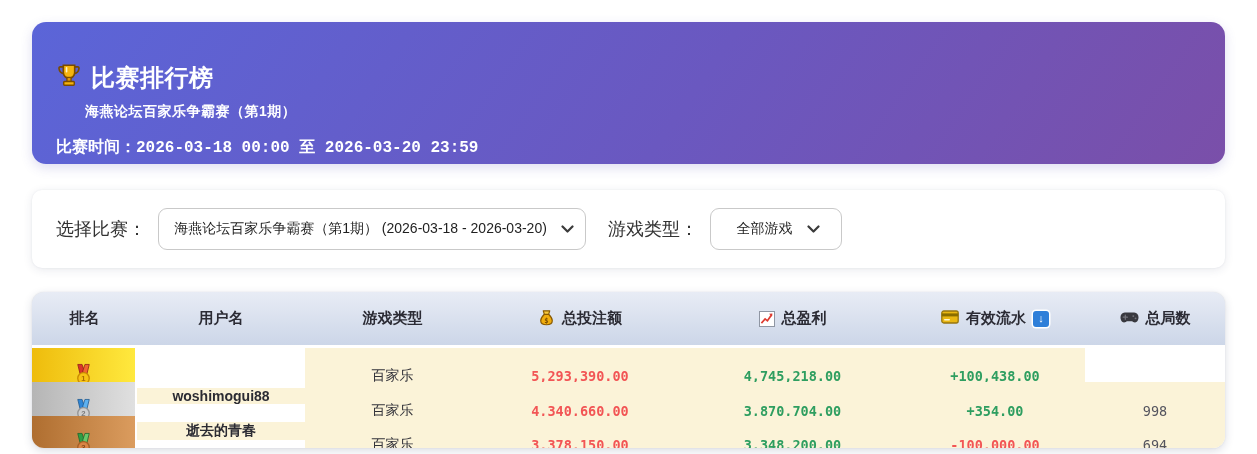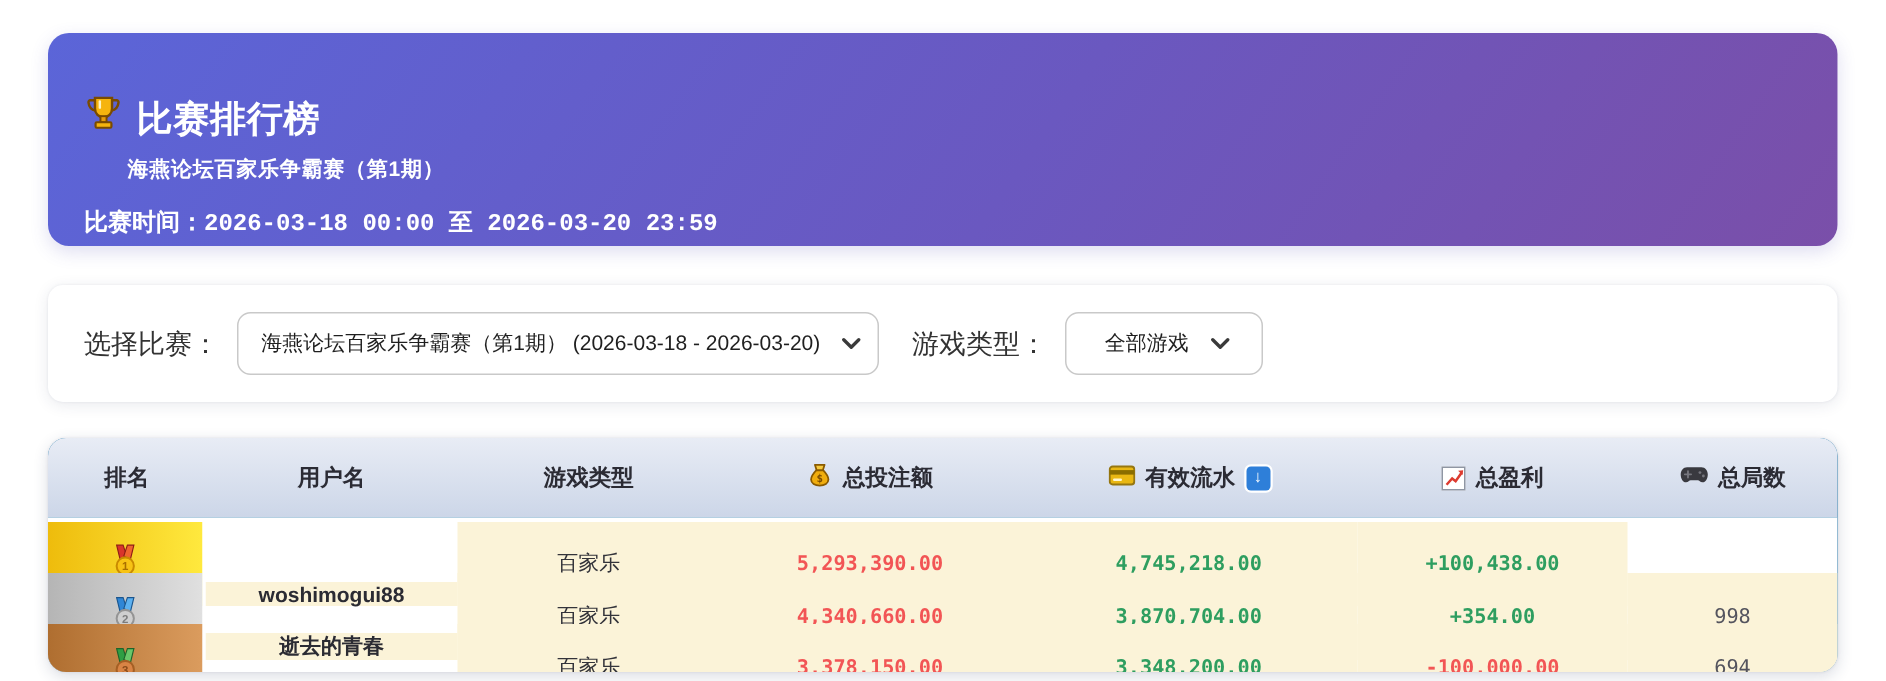--- a/index.html
+++ b/index.html
@@ -32,21 +32,21 @@
     display:flex; align-items:center; justify-content:center; gap:14px;
     padding:0 16px 0 20px; font-size:14px; color:#1f1f1f; cursor:pointer; white-space:nowrap;
   }
   .select-competition { width:428px; margin-left:12px; }
   .select-game { width:132px; margin-left:12px; }
   .gap-label { margin-left:22px; }
   .chev { flex:0 0 auto; display:block; }
 
   
   .tablecard {
-    margin-top:24px; border-radius:12px; background:#0369a1; overflow:hidden;
+    margin-top:24px; border-radius:12px; background:#e5e5e5; overflow:hidden;
     box-shadow:0 3px 10px rgba(40,50,90,.16), 0 0 2px rgba(40,50,90,.10);
   }
   .grid7 { display:grid; grid-template-columns:105px 168px 175px 200px 225px 180px 140px; }
   .thead { height:53px; align-items:center;
     background:linear-gradient(180deg,#e8ecf5 0%, #ccd6e8 100%); }
   .th { display:flex; align-items:center; justify-content:center; gap:7px;
         font-size:15px; font-weight:bold; color:#2b2b34; }
   .rows { display:flex; flex-direction:column; gap:2px; padding-top:3px; background:#fff; }
   .trow { height:32px; align-items:stretch; }
   .td { display:flex; align-items:center; justify-content:center; background:#fbf3d8; }
@@ -128,38 +128,38 @@
         <span>
           <svg width="17" height="17" viewBox="0 0 20 20">
             <path d="M7.2 6.5C4.6 9.2 3.2 11.8 3.2 13.8c0 2.9 3 4.7 6.8 4.7s6.8-1.8 6.8-4.7c0-2-1.4-4.6-4-7.3z" fill="#f0ad0e" stroke="#8a5a00" stroke-width="1.4"></path>
             <path d="M7.5 6.3 6.2 2.2h7.6l-1.3 4.1z" fill="#f7ca3e" stroke="#8a5a00" stroke-width="1.4" stroke-linejoin="round"></path>
             <text x="10" y="16" text-anchor="middle" font-size="8.5" font-weight="bold" fill="#7a4b00" font-family="'DejaVu Sans Mono', monospace">$</text>
           </svg>
         </span>
         <span>总投注额</span>
       </div>
       <div class="th">
+        <span class="chart-frame">
+          <svg width="13" height="13" viewBox="0 0 14 14">
+            <polyline points="1.5,12 5.5,7.5 8,9.5 12.5,3" fill="none" stroke="#dd3b30" stroke-width="1.8"></polyline>
+            <polygon points="9.8,2 13.4,1.6 12.9,5.2" fill="#dd3b30"></polygon>
+          </svg>
+        </span>
+        <span>总盈利</span>
+      </div>
+      <div class="th">
         <span>
           <svg width="18" height="14" viewBox="0 0 18 14">
             <rect x="0.8" y="1" width="16.4" height="12" rx="2" fill="#e9b713" stroke="#967610" stroke-width="1.3"></rect>
             <rect x="0.8" y="3.4" width="16.4" height="3" fill="#8a6d00"></rect>
             <rect x="3" y="9" width="6" height="1.6" rx="0.8" fill="#fff6cf"></rect>
           </svg>
         </span>
         <span>有效流水</span>
         <span class="sort-badge">↓</span>
-      </div>
-      <div class="th">
-        <span class="chart-frame">
-          <svg width="13" height="13" viewBox="0 0 14 14">
-            <polyline points="1.5,12 5.5,7.5 8,9.5 12.5,3" fill="none" stroke="#dd3b30" stroke-width="1.8"></polyline>
-            <polygon points="9.8,2 13.4,1.6 12.9,5.2" fill="#dd3b30"></polygon>
-          </svg>
-        </span>
-        <span>总盈利</span>
       </div>
       <div class="th">
         <span>
           <svg width="19" height="13" viewBox="0 0 20 13">
             <path d="M5 1.2h10c2.8 0 4.5 2.3 4.5 5.1 0 2.9-1.5 5.5-3.7 5.5-1.7 0-2.2-1.4-3.3-1.4H7.5c-1.1 0-1.6 1.4-3.3 1.4C2 11.8.5 9.2.5 6.3.5 3.5 2.2 1.2 5 1.2z" fill="#39393f"></path>
             <path d="M5.6 4v4.4M3.4 6.2h4.4" stroke="#75757d" stroke-width="1.3" stroke-linecap="round"></path>
             <circle cx="14" cy="5" r="1" fill="#75757d"></circle>
               <circle cx="16.4" cy="7.4" r="1" fill="#75757d"></circle>
           </svg>
         </span>

